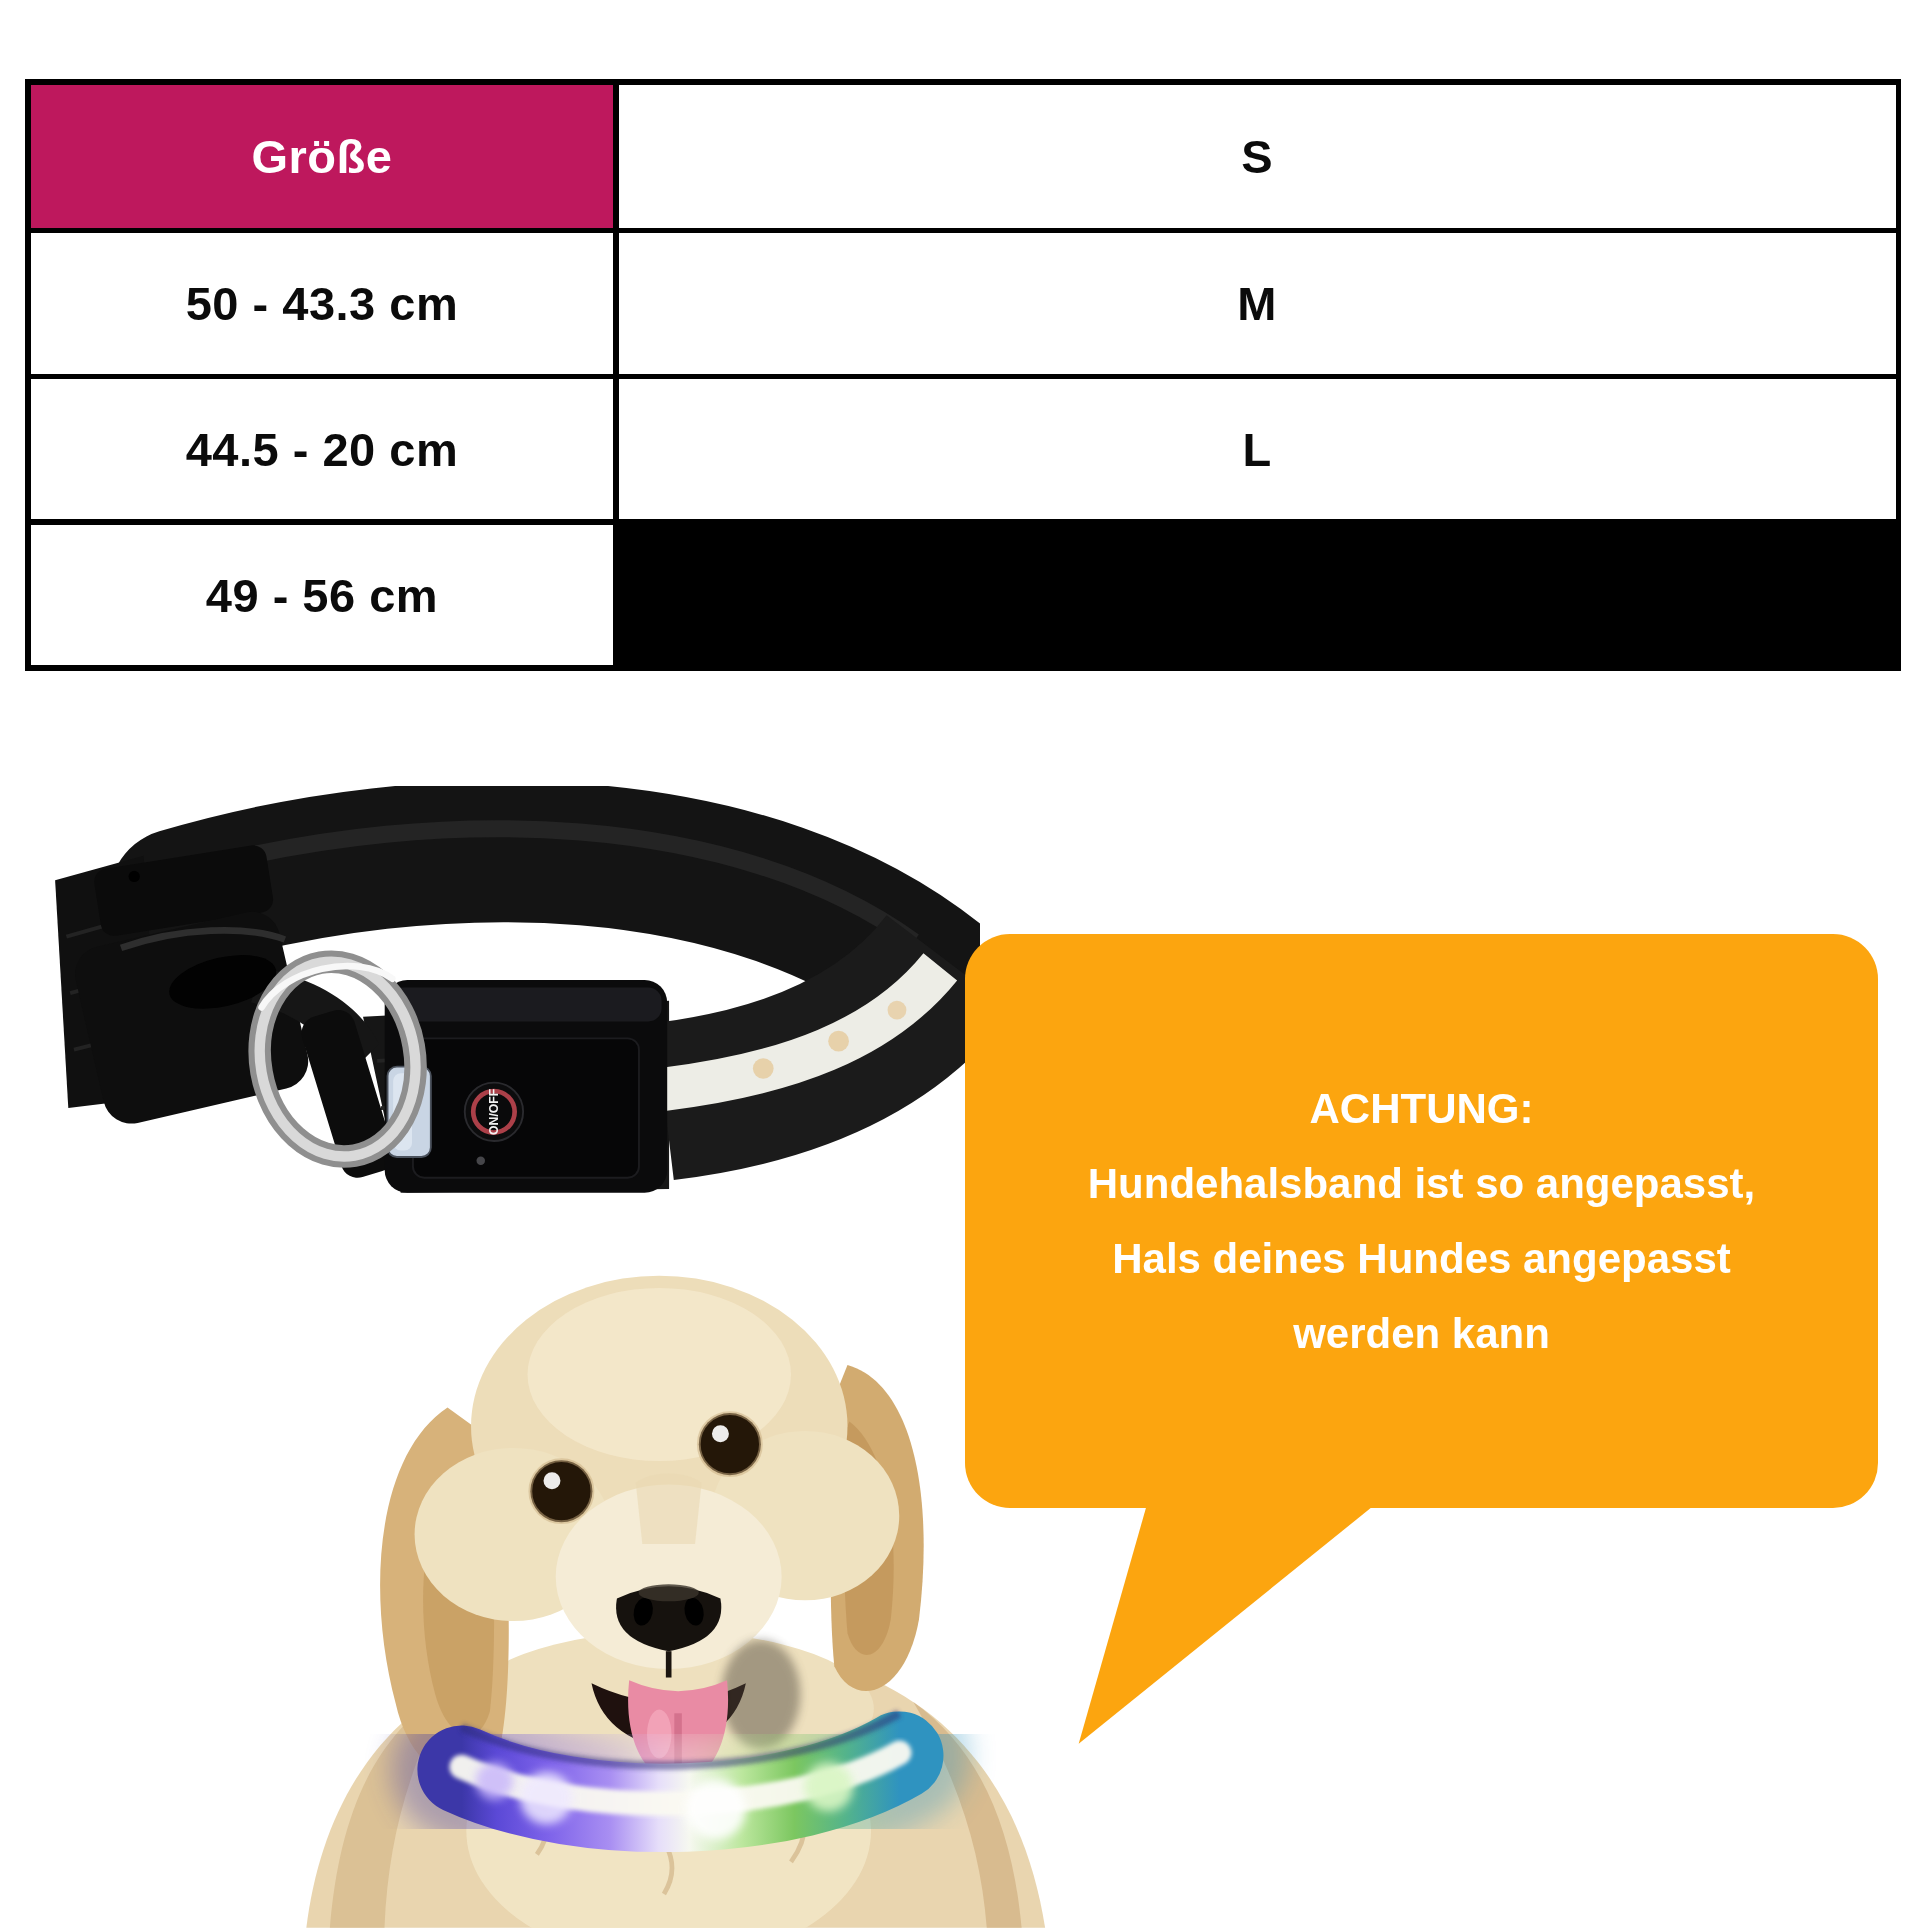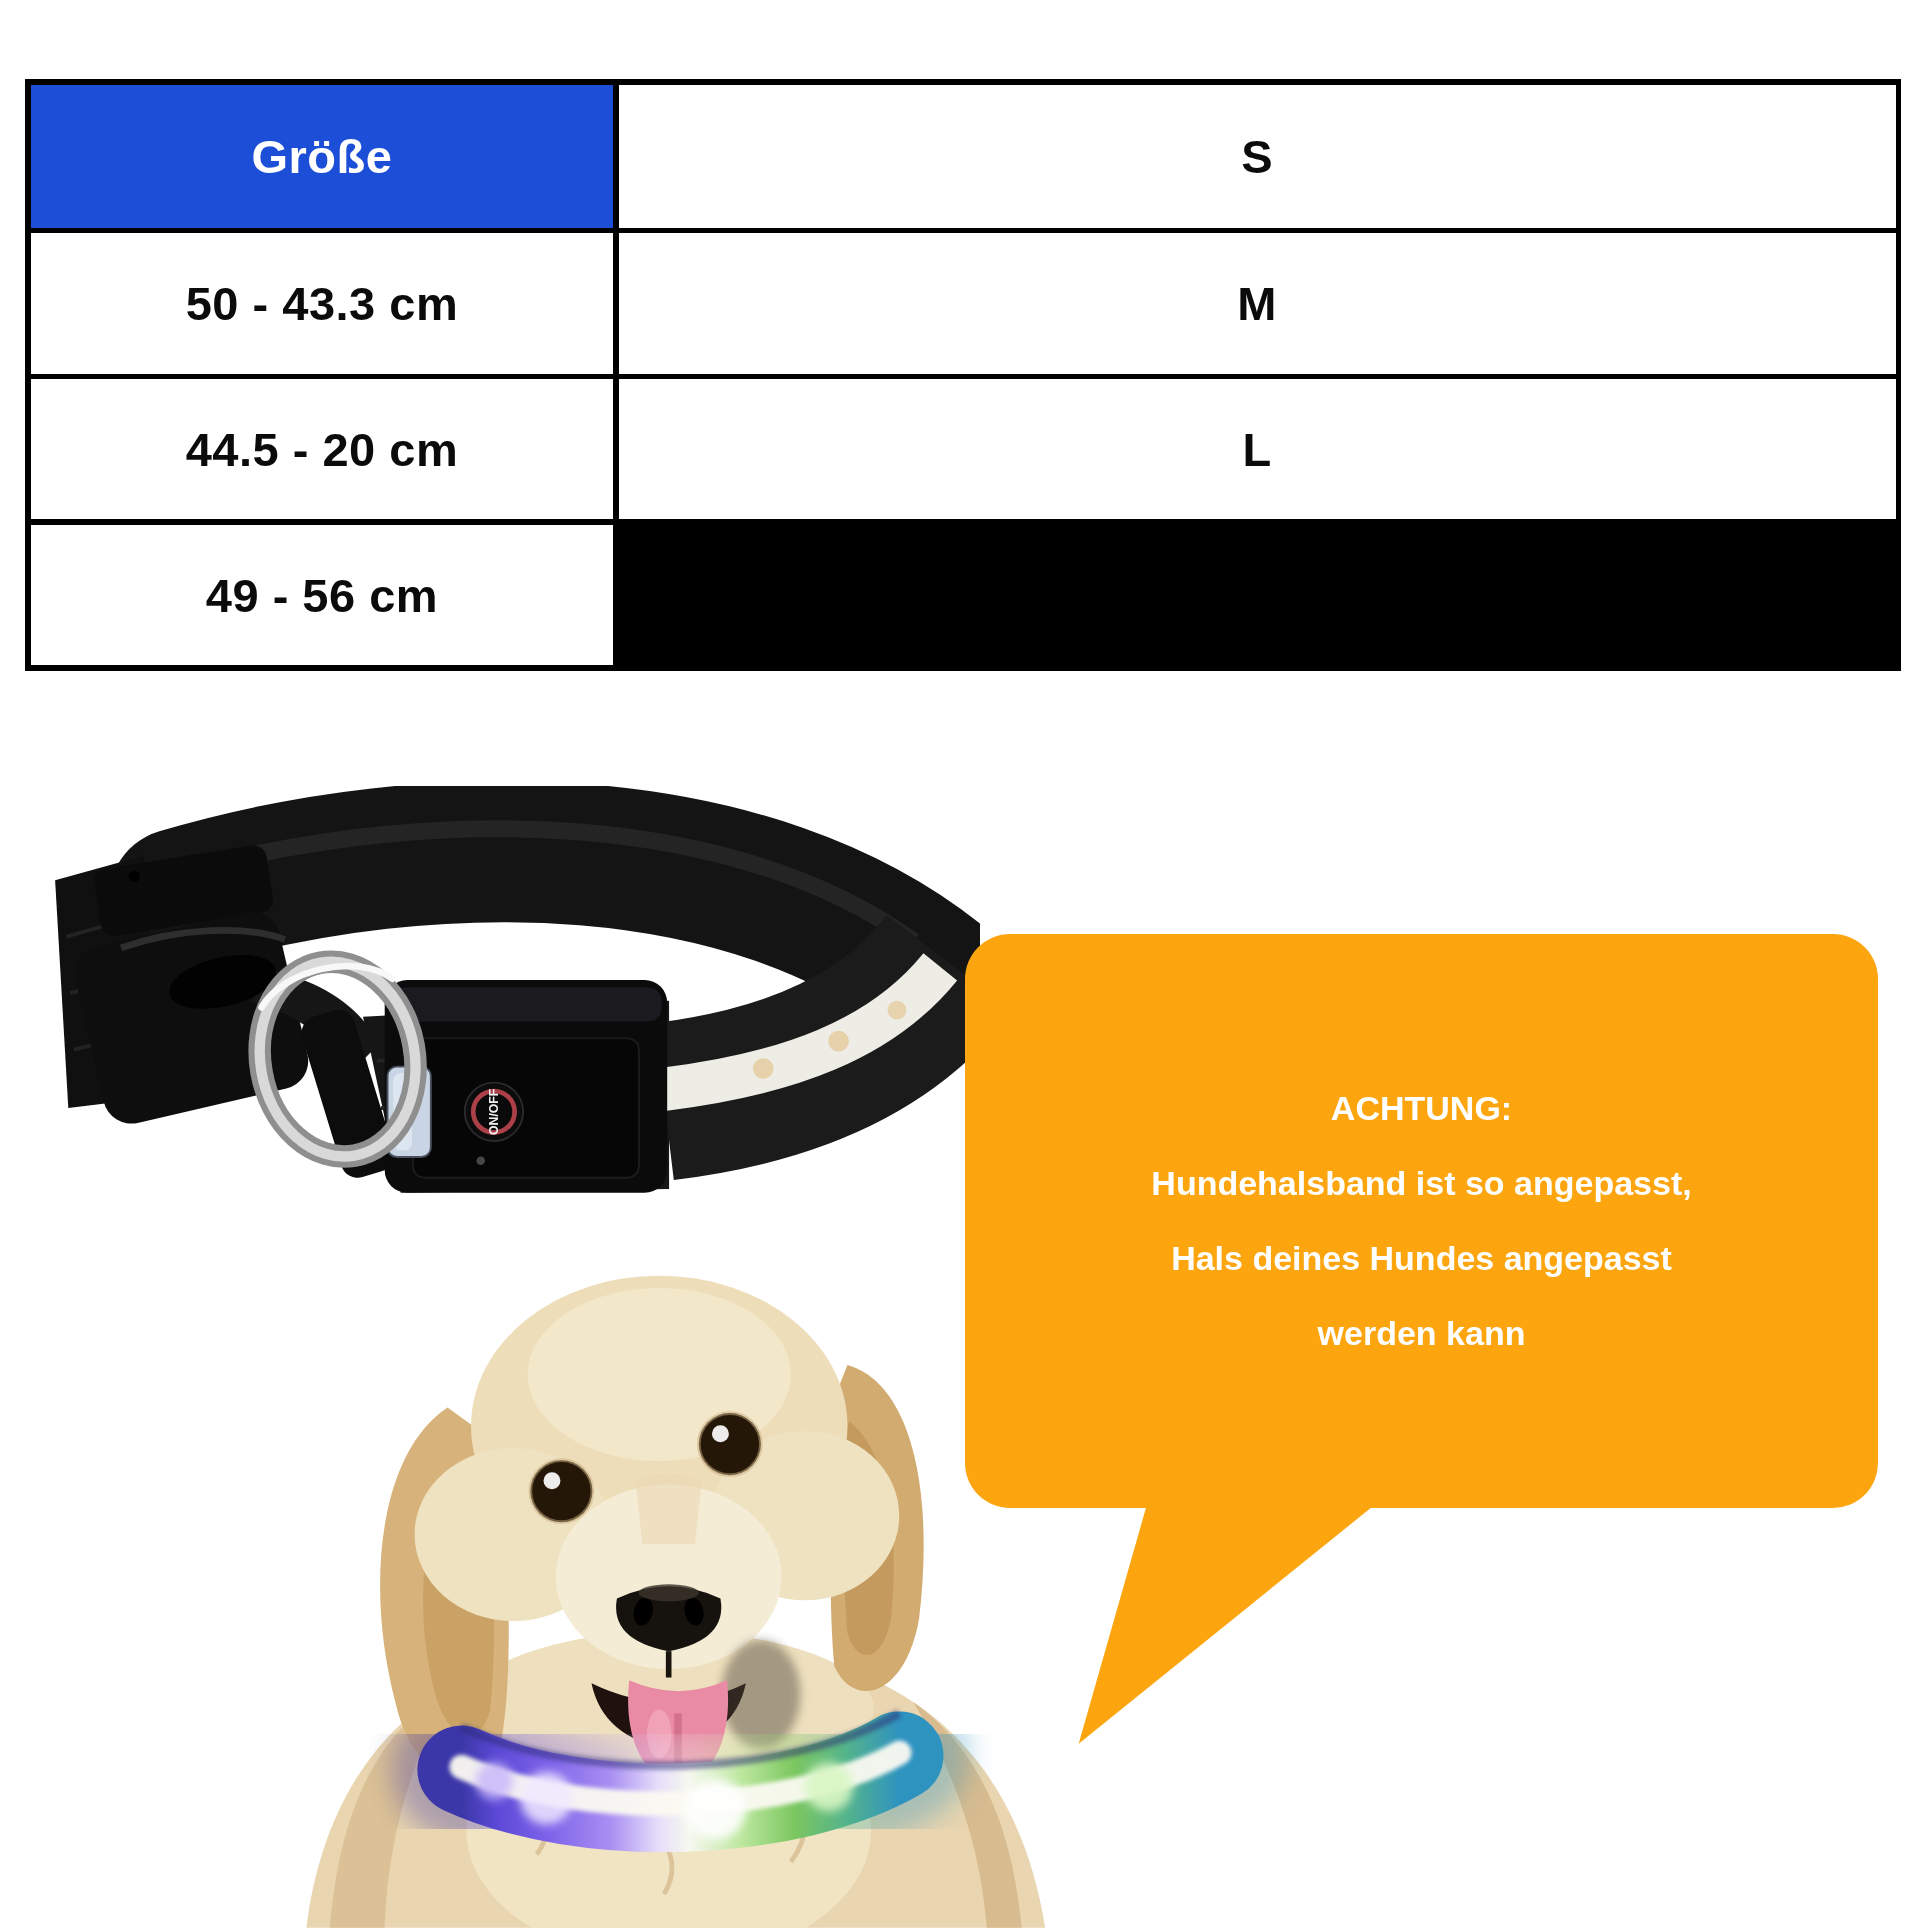--- a/index.html
+++ b/index.html
@@ -10,28 +10,28 @@
   
   .size-table{
     position:absolute;left:25.4px;top:79px;width:1876px;height:592px;
     background:#000000;display:grid;grid-template-columns:582px 1fr;
     grid-template-rows:143px 1fr 1fr 1fr;gap:5.6px;padding:5.6px;box-sizing:border-box;
   }
   .cell{
     display:flex;align-items:center;justify-content:center;background:#ffffff;
     font-weight:bold;font-size:47px;color:#0b0b0b;letter-spacing:0.5px;
   }
-  .cell.head{background:#1d4ed8;color:#ffffff;}
+  .cell.head{background:#be185d;color:#ffffff;}
   
   .bubble{
     position:absolute;left:965px;top:934px;width:913px;height:574px;background:#FCA50F;
     border-radius:45px;display:flex;flex-direction:column;align-items:center;justify-content:center;z-index:3;
   }
   .bubble .line{
-    font-size:34px;line-height:75px;font-weight:bold;color:#ffffff;text-align:center;white-space:nowrap;
+    font-size:42px;line-height:75px;font-weight:bold;color:#ffffff;text-align:center;white-space:nowrap;
   }
   .tail-svg{position:absolute;left:1036px;top:1503px;width:377px;height:254px;z-index:3;}
   .collar-svg{position:absolute;left:38px;top:786px;width:942px;height:452px;z-index:1;}
   .dog-svg{position:absolute;left:264px;top:1252px;width:847px;height:676px;z-index:2;}
 </style>
 </head>
 <body>
 
 <div id="canvas">
 

